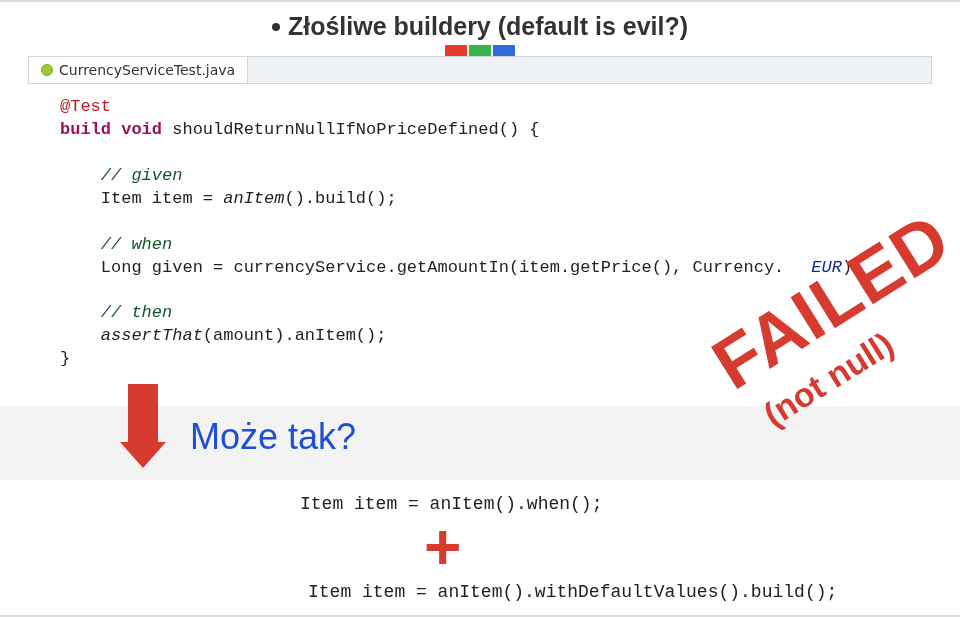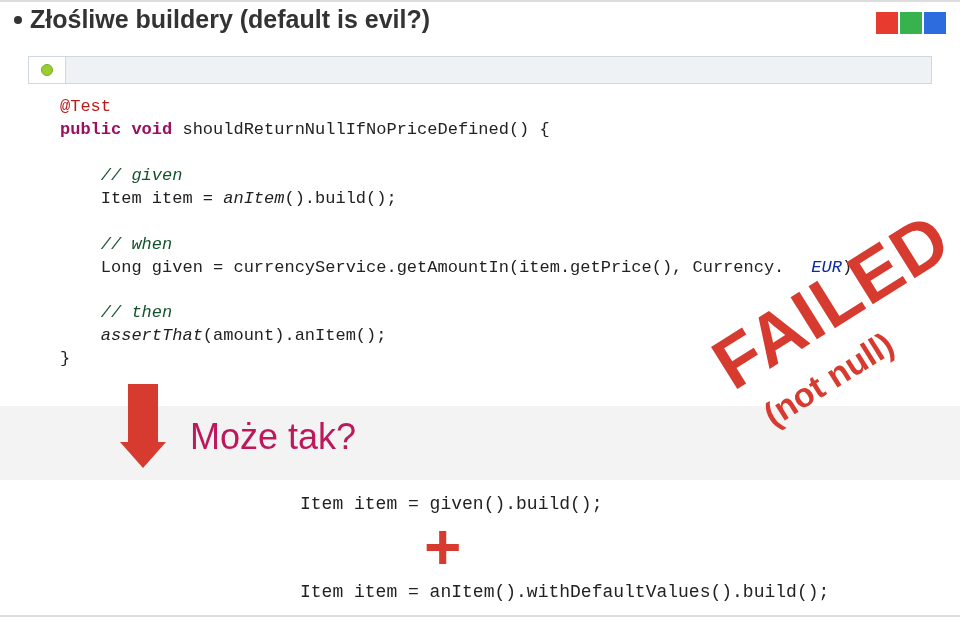--- a/index.html
+++ b/index.html
@@ -8,22 +8,22 @@
     height: 617px;
     background: #fff;
     font-family: Arial, Helvetica, sans-serif;
     color: #3a3a3a;
     position: relative;
     overflow: hidden;
   }
   .top-line { position: absolute; top: 0; left: 0; right: 0; height: 2px; background: #dcdcdc; }
   .bottom-line { position: absolute; bottom: 0; left: 0; right: 0; height: 2px; background: #dcdcdc; }
   .title-row {
-    position: absolute; top: 5px; left: 14px; right: 14px;
-    display: flex; justify-content: space-between; align-items: flex-end;
+    position: absolute; top: 12px; left: 14px; right: 14px;
+    display: flex; justify-content: space-between; align-items: center; flex-direction: column;
   }
   .title {
     font-weight: bold; font-size: 25px; color: #333;
     display: flex; align-items: center; gap: 8px;
   }
   .bullet { width: 8px; height: 8px; background: #333; border-radius: 50%; display: inline-block; }
   .squares { display: flex; gap: 2px; padding-top: 4px; }
   .sq { width: 22px; height: 22px; }
   .sq-red { background: #e63b2e; }
   .sq-green { background: #37b24d; }
@@ -64,21 +64,21 @@
   .arrow-body { width: 30px; height: 58px; background: #d73a2e; }
   .arrow-head {
     width: 0; height: 0; margin-left: -8px;
     border-left: 23px solid transparent;
     border-right: 23px solid transparent;
     border-top: 26px solid #d73a2e;
   }
 
   .maybe {
     position: absolute; top: 416px; left: 190px;
-    font-size: 36px; color: #be185d;
+    font-size: 36px; color: #1d4ed8;
   }
 
   .failed {
     position: absolute; top: 260px; left: 700px;
     transform: rotate(-32deg);
     font-size: 72px; font-weight: bold; color: #d73a2e; letter-spacing: 1px;
   }
   .notnull {
     position: absolute; top: 360px; left: 756px;
     transform: rotate(-32deg);
@@ -88,21 +88,21 @@
   .code2 {
     position: absolute; top: 494px; left: 300px;
     font-family: "Courier New", Courier, monospace;
     font-size: 18px; color: #222;
   }
   .plus {
     position: absolute; top: 510px; left: 424px;
     font-size: 64px; font-weight: bold; color: #d73a2e;
   }
   .code3 {
-    position: absolute; top: 582px; left: 300px;
+    position: absolute; top: 582px; left: 308px;
     font-family: "Courier New", Courier, monospace;
     font-size: 18px; color: #222;
   }
 </style>
 </head>
 <body>
 
 <div class="top-line"></div>
 
 <div class="title-row">
@@ -113,25 +113,26 @@
   <div class="squares">
     <div class="sq sq-red"></div>
     <div class="sq sq-green"></div>
     <div class="sq sq-blue"></div>
   </div>
 </div>
 
 <div class="tab-bar">
   <div class="tab">
     <span class="ball"></span>
+    <span>CurrencyServiceTest.java</span>
   </div>
 </div>
 
 <div class="code-block"><span class="annot">@Test</span>
-<span class="kw">public</span> <span class="kw">void</span><span> shouldReturnNullIfNoPriceDefined() {</span>
+<span class="kw">build</span> <span class="kw">void</span><span> shouldReturnNullIfNoPriceDefined() {</span>
 
     <span class="cmt">// given</span>
     <span>Item item = </span><span class="fn-i">anItem</span><span>().build();</span>
 
     <span class="cmt">// when</span>
     <span>Long given = currencyService.getAmountIn(item.getPrice(), Currency.</span><span class="enum">EUR</span><span>);</span>
 
     <span class="cmt">// then</span>
     <span class="fn-i">assertThat</span><span>(amount).anItem();</span>
 <span>}</span></div>
@@ -141,17 +142,17 @@
 <div class="arrow-wrap">
   <div class="arrow-body"></div>
   <div class="arrow-head"></div>
 </div>
 
 <div class="maybe">Może tak?</div>
 
 <div class="failed">FAILED</div>
 <div class="notnull">(not null)</div>
 
-<div class="code2">Item item = given().build();</div>
+<div class="code2">Item item = anItem().when();</div>
 <div class="plus">+</div>
 <div class="code3">Item item = anItem().withDefaultValues().build();</div>
 
 <div class="bottom-line"></div>
 
 </body></html>

